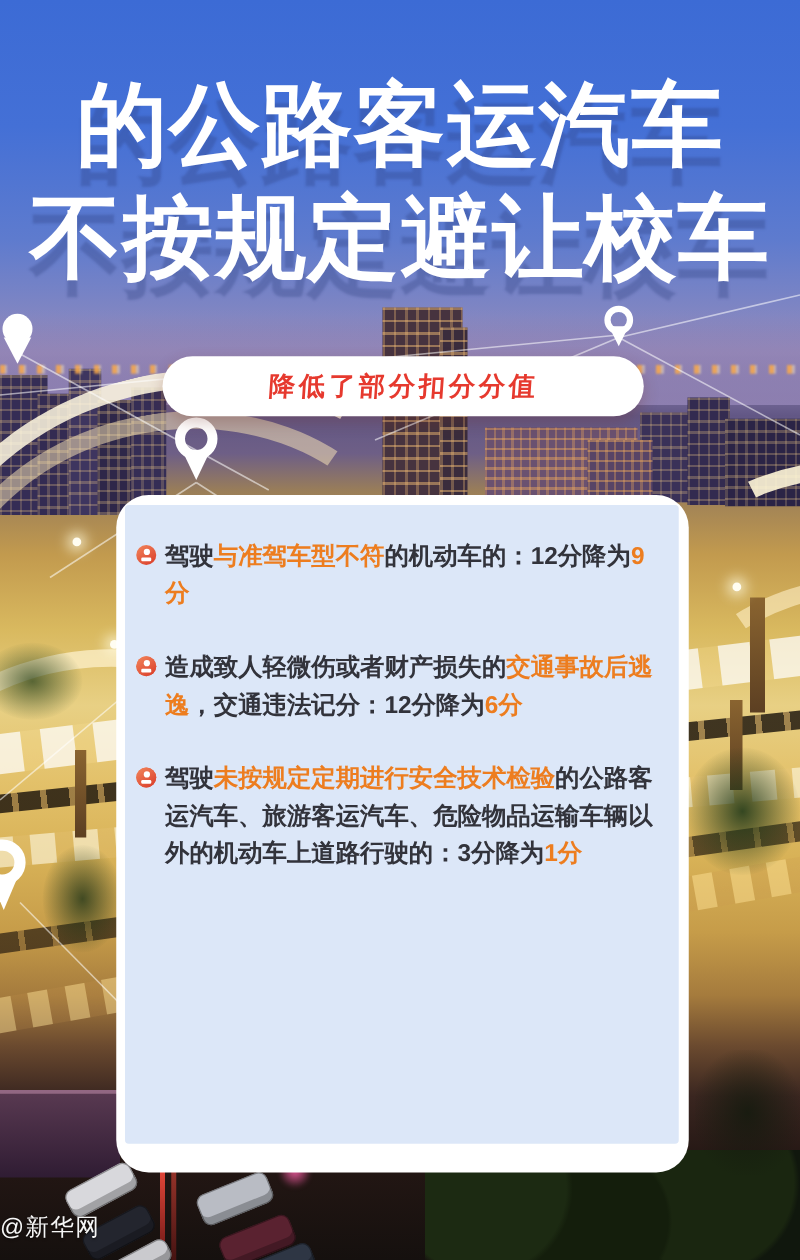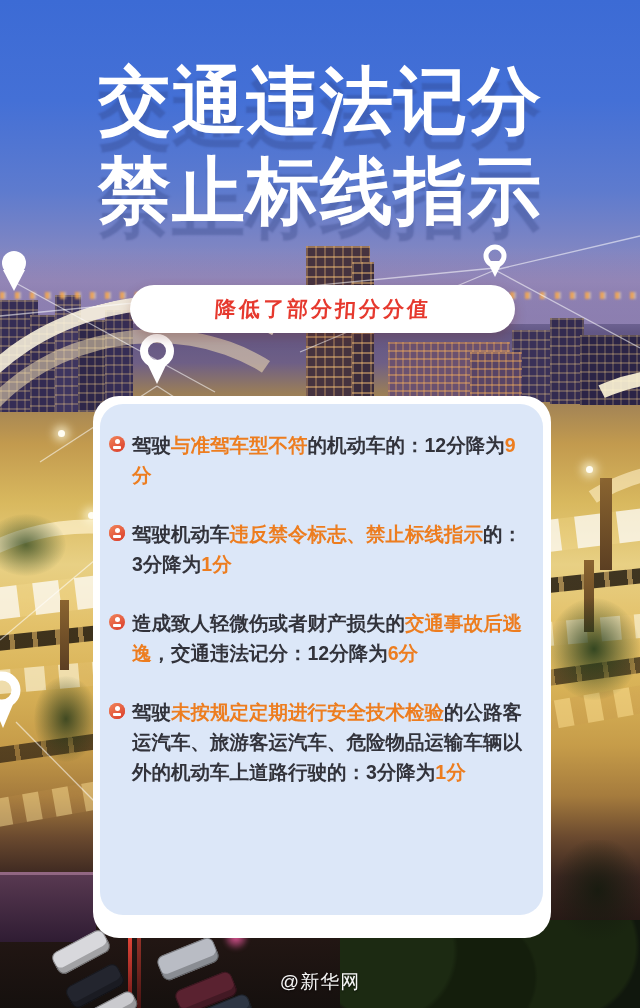--- a/index.html
+++ b/index.html
@@ -79,33 +79,33 @@
 
   
   .banner{left:130px;top:285px;width:385px;height:48px;background:#FFFFFF;border-radius:24px;
     box-shadow:0 5px 12px rgba(120,50,40,.28);display:flex;align-items:center;justify-content:center;}
   .banner span{color:#E6392E;font-size:21px;font-weight:bold;letter-spacing:3px;
     transform:skewX(-4deg);}
 
   
   .card{left:93px;top:396px;width:458px;height:542px;background:#FFFFFF;border-radius:26px;
     box-sizing:border-box;padding:8px 8px 23px 7px;}
-  .panel{width:100%;height:100%;background:#DCE7F8;border-radius:23px;
+  .panel{width:100%;height:100%;background:#DCE7F8;border-radius:3px;
     box-sizing:border-box;padding:26px 15px 10px 6px;}
   .item{position:relative;padding-left:26px;margin-bottom:29px;
     color:#32333B;font-size:19.5px;line-height:30px;font-weight:600;}
   .item:last-child{margin-bottom:0;margin-top:12px;}
   .item .hl{color:#ED7D1F;}
   .bullet{position:absolute;left:3px;top:6px;width:16px;height:16px;border-radius:50%;
     background:linear-gradient(145deg,#F2865C,#D93A28);}
   .bullet::before{content:"";position:absolute;left:5.5px;top:3px;width:5px;height:5px;border-radius:50%;background:#fff;}
   .bullet::after{content:"";position:absolute;left:4px;bottom:3px;width:8px;height:3.5px;border-radius:1px;background:#fff;}
 
   
-  .footer{left:0;bottom:13px;width:640px;text-align:center;color:rgba(255,255,255,.96);
+  .footer{left:0;bottom:13px;width:640px;color:rgba(255,255,255,.96);
     font-size:19px;letter-spacing:1px;text-shadow:0 1px 2px rgba(0,0,0,.6);}
 </style>
 </head>
 <body>
 
 <div class="stage">
 
   <div class="abs haze"></div>
   <div>
     <div class="abs building" style="left:0;top:300px;width:38px;height:112px;"></div>
@@ -184,34 +184,33 @@
       <circle cx="157" cy="351" r="13" fill="none" stroke="#FFFFFF" stroke-width="8"></circle>
       <polygon points="146,361 168,361 157,384" fill="#FFFFFF"></polygon>
     </g>
     <g>
       <circle cx="2" cy="690" r="14" fill="none" stroke="#FFFFFF" stroke-width="9"></circle>
       <polygon points="-8,702 14,702 3,728" fill="#FFFFFF"></polygon>
     </g>
   </svg>
 
   <div class="abs title">
-    <div>交通违法记分</div>
-    <div>禁止标线指示</div>
+    <div>的公路客运汽车</div>
+    <div>不按规定避让校车</div>
   </div>
 
   <div class="abs banner">
     <span>降低了部分扣分分值</span>
   </div>
 
   <div class="abs card">
     <div class="panel">
       <div>
           <div class="item"><span class="bullet"></span><span><span>驾驶</span><span class="hl">与准驾车型不符</span><span>的机动车的：12分降为</span><span class="hl">9分</span></span></div>
           <div class="item"><span class="bullet"></span></div>
-          <div class="item"><span class="bullet"></span><span><span>驾驶机动车</span><span class="hl">违反禁令标志、禁止标线指示</span><span>的：3分降为</span><span class="hl">1分</span></span></div>
           <div class="item"><span class="bullet"></span><span><span>造成致人轻微伤或者财产损失的</span><span class="hl">交通事故后逃逸</span><span>，交通违法记分：12分降为</span><span class="hl">6分</span></span></div>
           <div class="item"><span class="bullet"></span></div>
           <div class="item"><span class="bullet"></span><span><span>驾驶</span><span class="hl">未按规定定期进行安全技术检验</span><span>的公路客运汽车、旅游客运汽车、危险物品运输车辆以外的机动车上道路行驶的：3分降为</span><span class="hl">1分</span></span></div>
         </div>
     </div>
   </div>
 
   <div class="abs footer">@新华网</div>
 
 </div>

